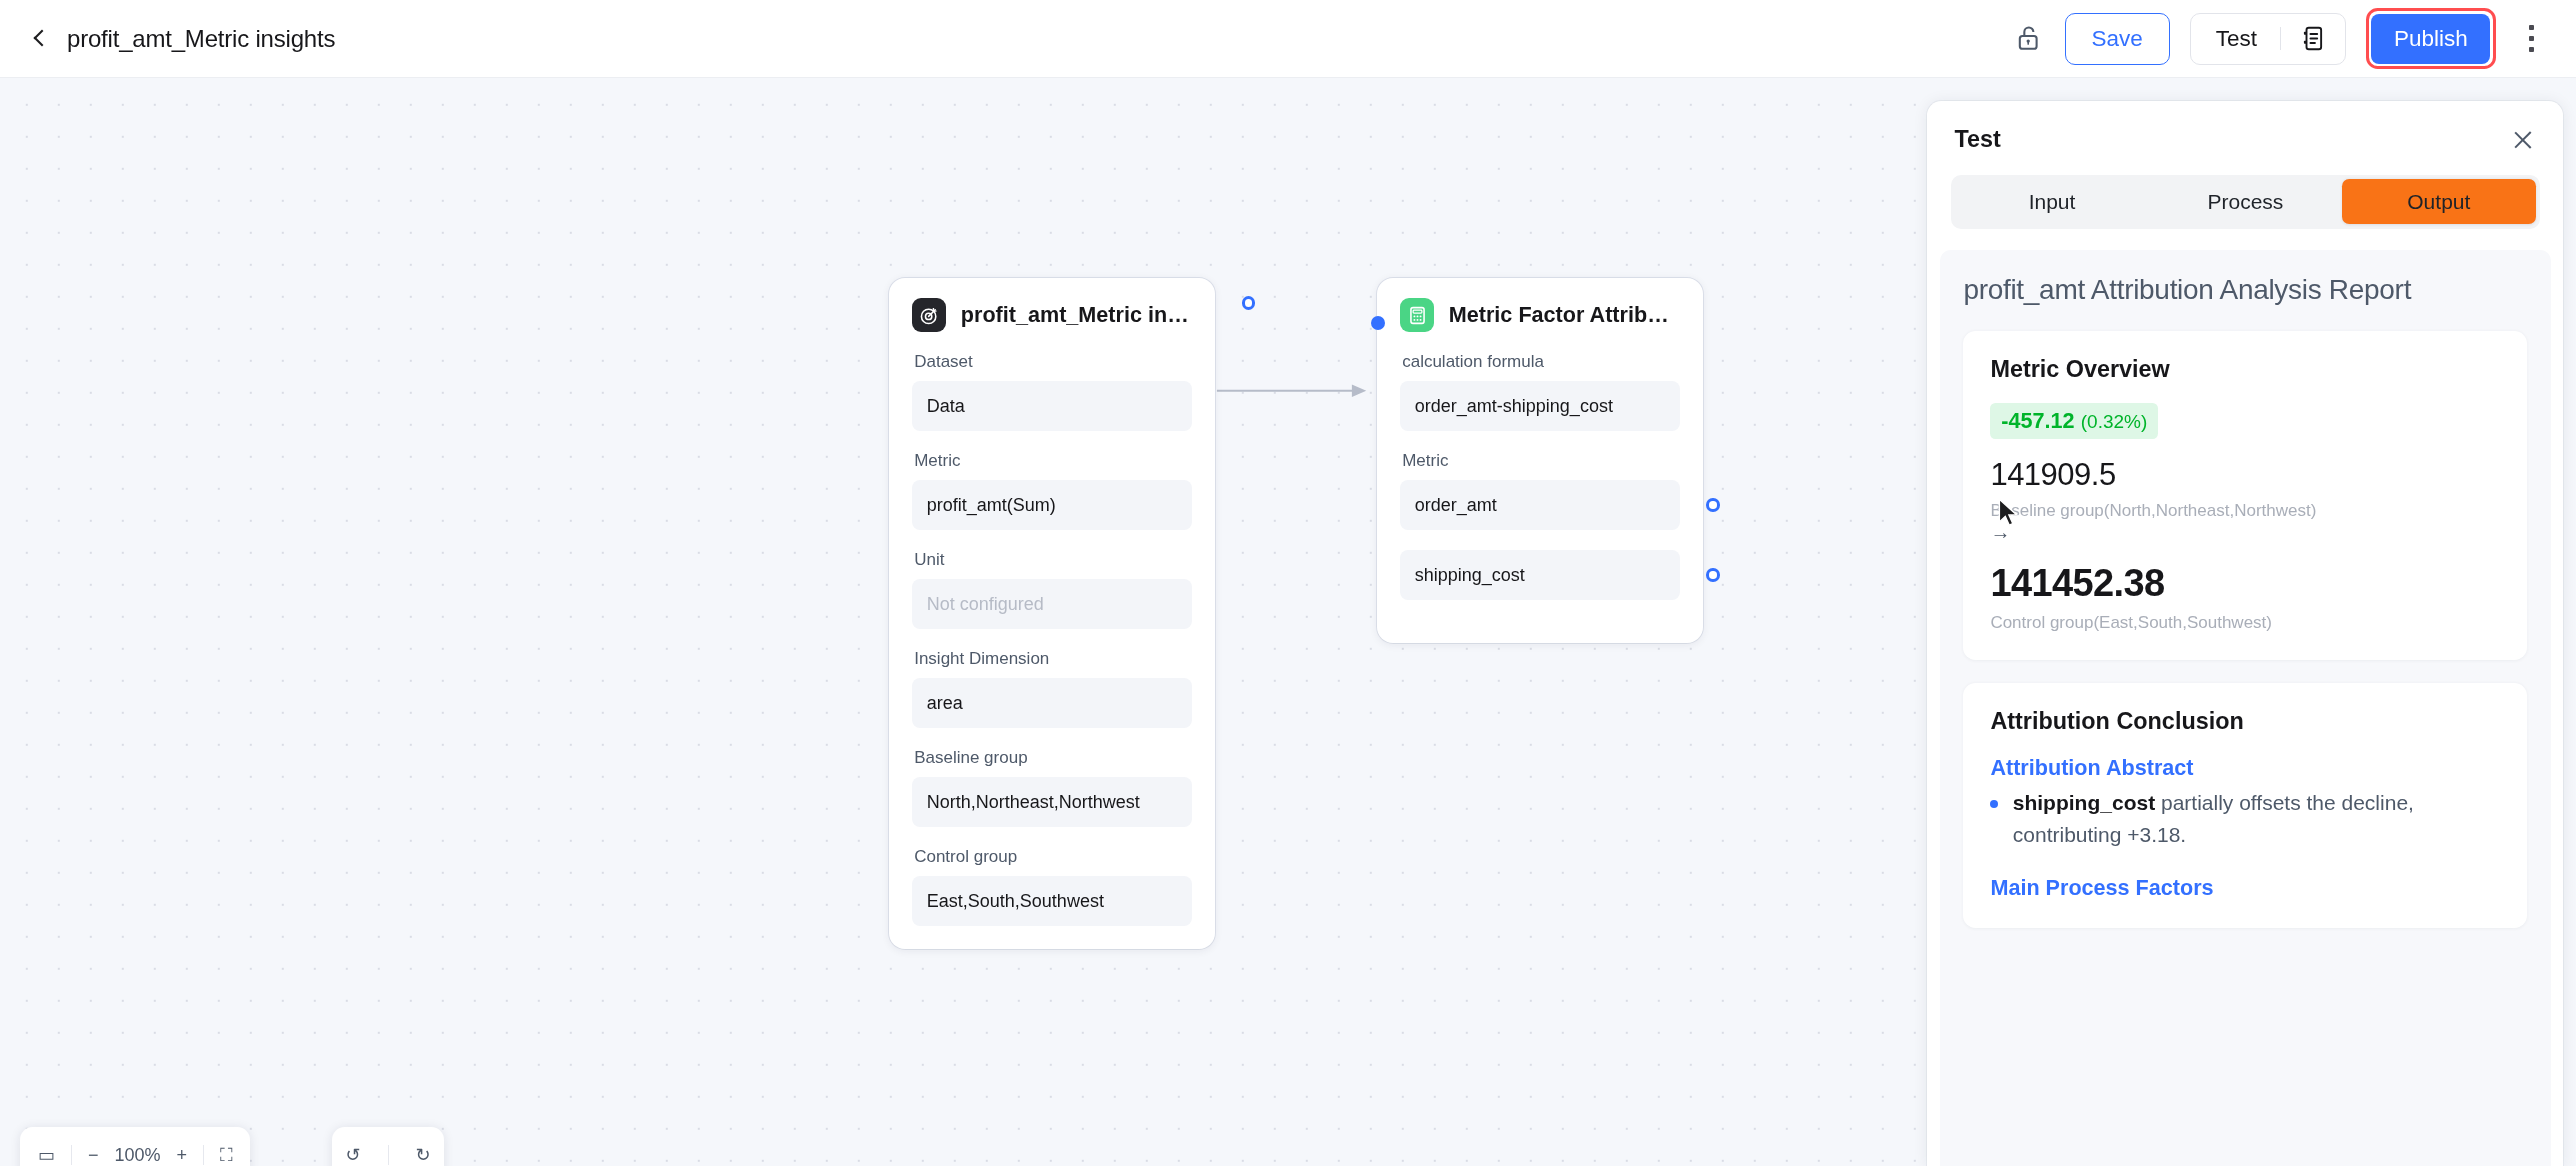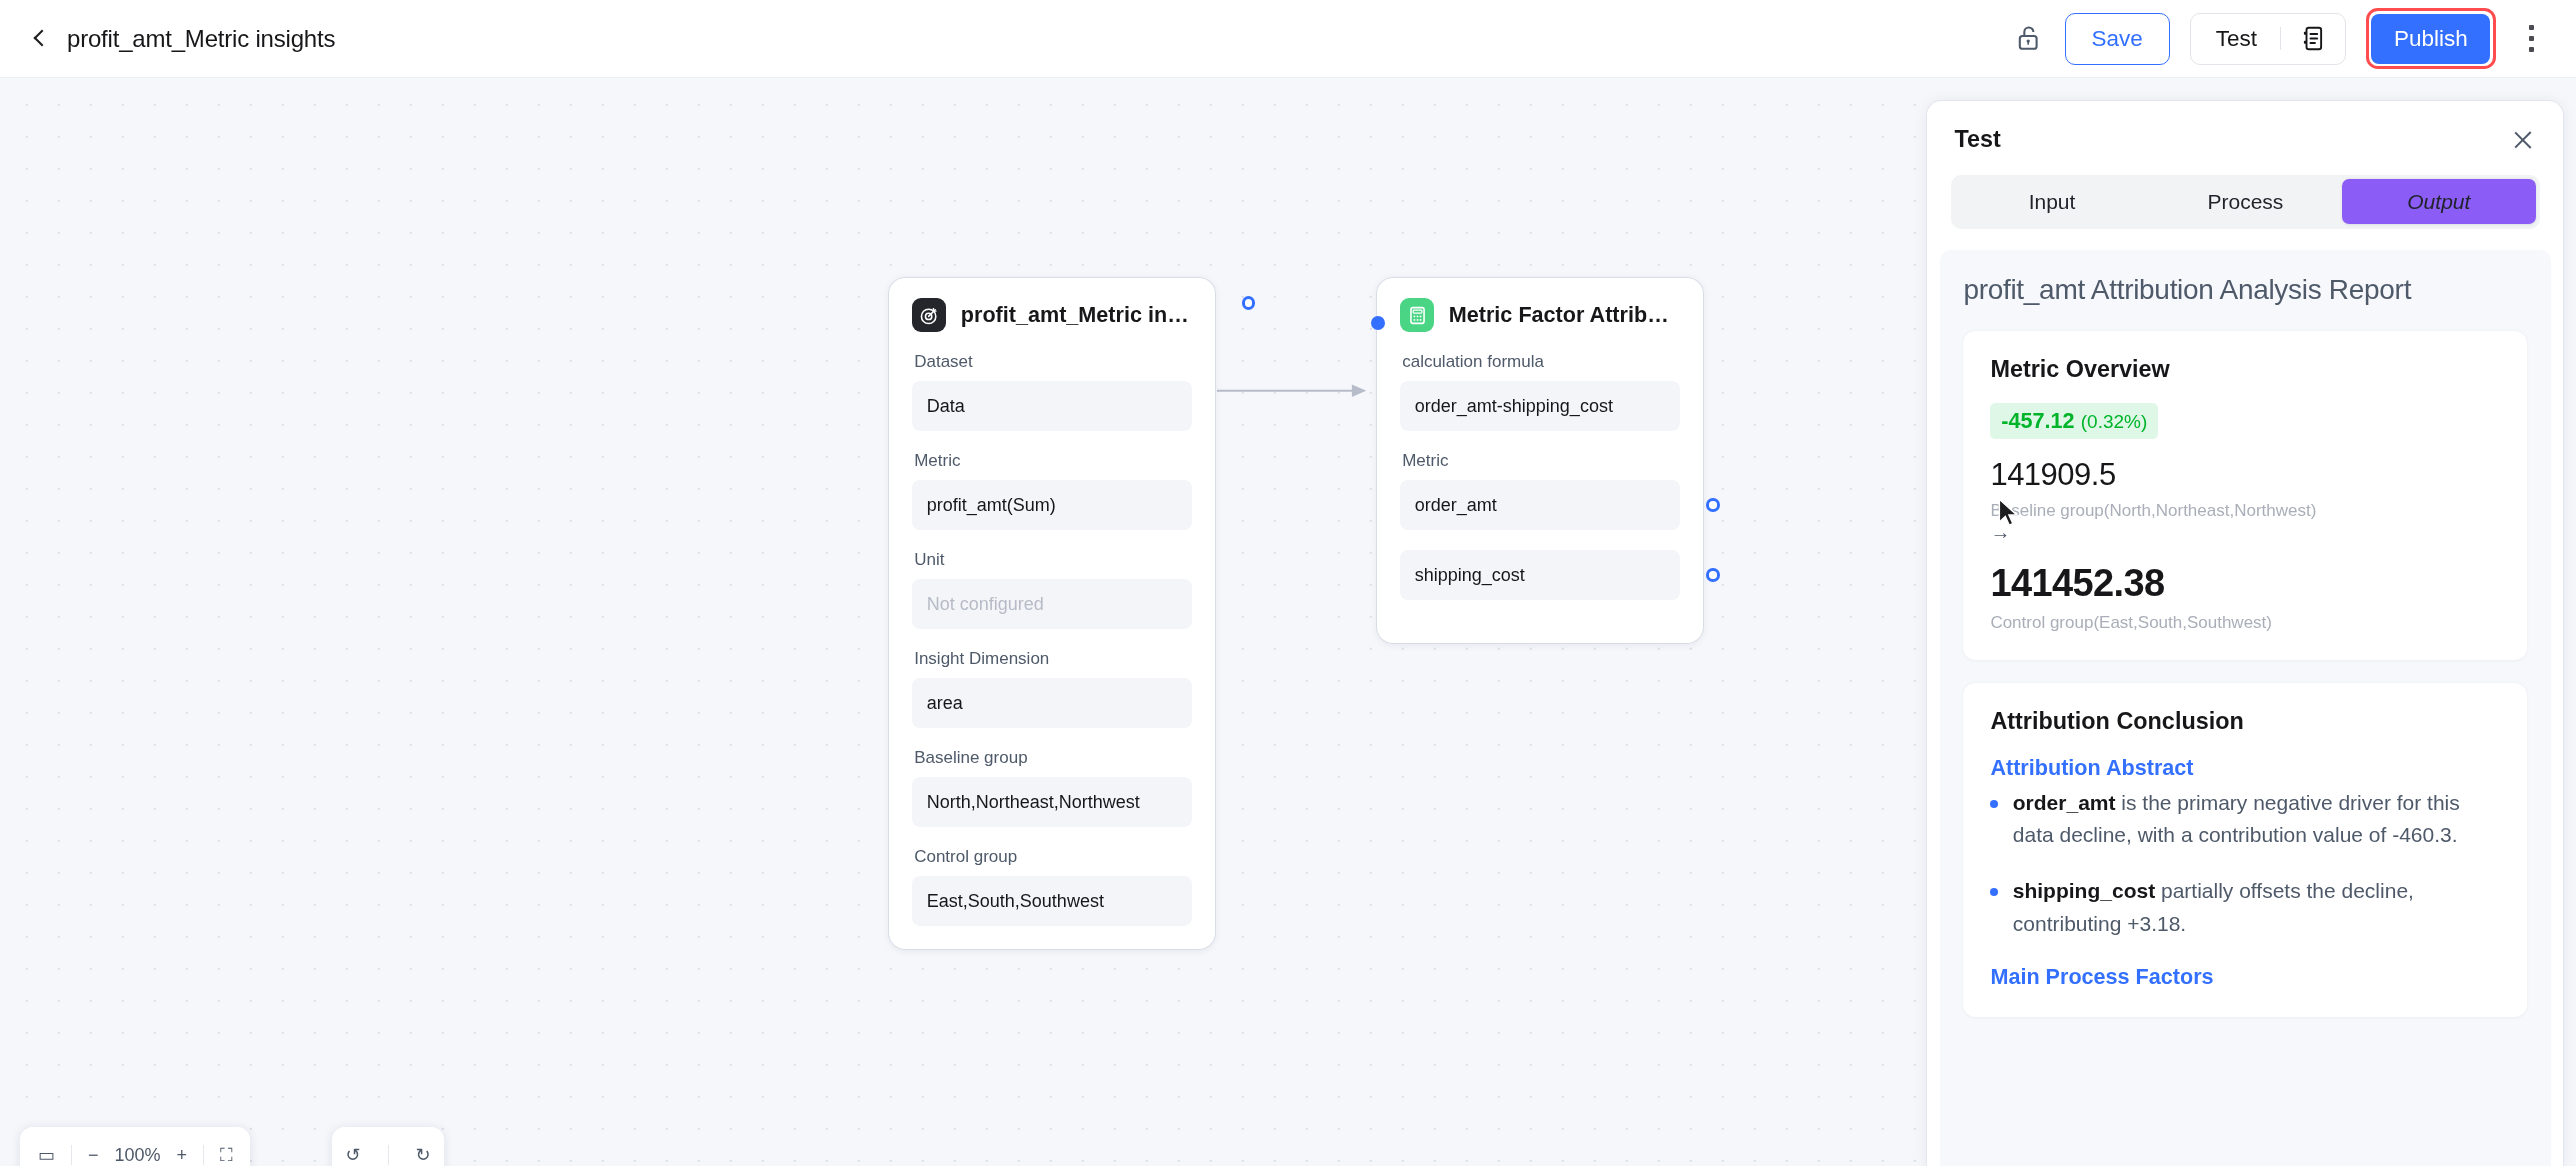--- a/index.html
+++ b/index.html
@@ -167,21 +167,21 @@
 
   .tp-tabs {
     margin: 21.6px 23.4px 0 23.4px; height: 54px;
     background: #f2f3f5; border-radius: 10px;
     display: flex; align-items: center; padding: 4.5px;
   }
   .tp-tab {
     flex: 1; height: 45px; display: flex; align-items: center; justify-content: center;
     font-size: 21px; color: #1f2329; border-radius: 7.2px; cursor: pointer;
   }
-  .tp-tab.active { background: #8b5cf6; box-shadow: 0 0.9px 2.7px rgba(26,32,56,.10); font-style: italic; }
+  .tp-tab.active { background: #f97316; box-shadow: 0 0.9px 2.7px rgba(26,32,56,.10); }
 
   .tp-body {
     margin: 21.6px 12.6px 0 12.6px; height: 928px;
     background: #f7f8fb; border-radius: 10.8px;
     padding: 23.4px 23.4px 0 23.4px; overflow: hidden;
   }
   .report-title {
     font-size: 28px; color: #4e5969; letter-spacing: -0.3px;
     margin-bottom: 25px; white-space: nowrap;
   }
@@ -382,24 +382,20 @@
         <div class="big-num-lg">141452.38</div>
         <div class="grp-label">Control group(East,South,Southwest)</div>
       </div>
 
       <div class="report-card">
         <div class="card-h">Attribution Conclusion</div>
         <div class="link-h">Attribution Abstract</div>
 
         <div class="bullet-item">
           <span class="bullet-dot"></span>
-          <span><b>order_amt</b><span> is the primary negative driver for this data decline, with a contribution value of -460.3.</span></span>
-        </div>
-        <div class="bullet-item">
-          <span class="bullet-dot"></span>
           <span><b>shipping_cost</b><span> partially offsets the decline, contributing +3.18.</span></span>
         </div>
 
         <div class="link-h" style="margin-bottom:0">Main Process Factors</div>
       </div>
     </div>
   </div>
 
   <div class="cursor">
     <svg width="23.4" height="31" viewBox="0 0 18 24">

